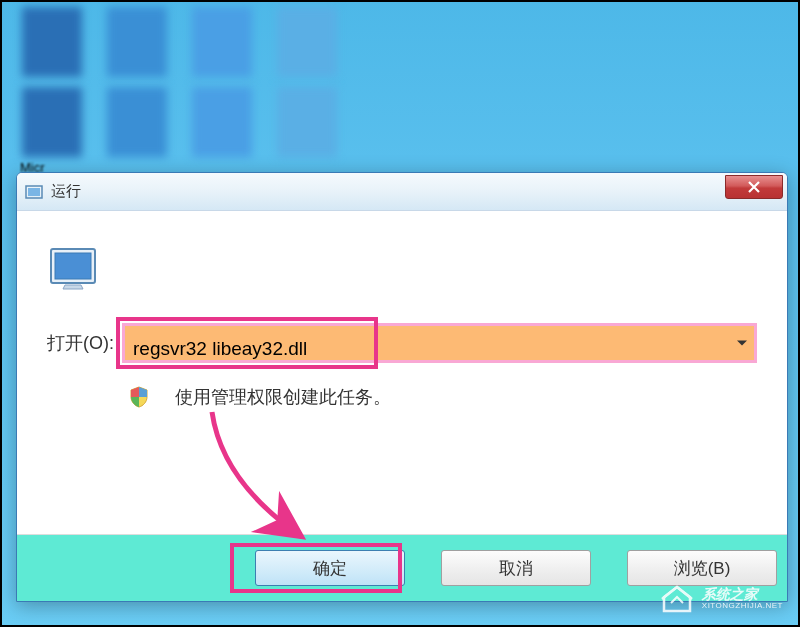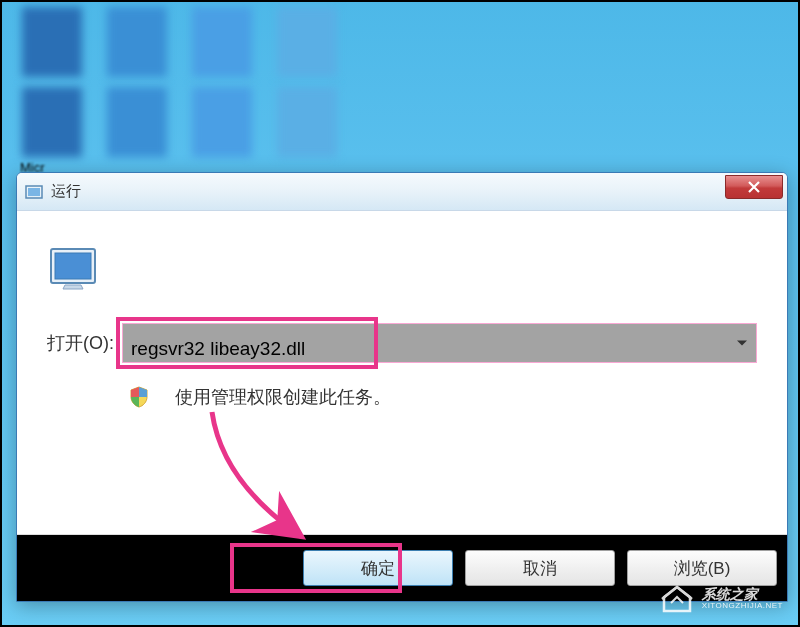--- a/index.html
+++ b/index.html
@@ -139,25 +139,25 @@
     }
     
     .input-wrapper {
       position: relative;
       flex: 1;
     }
     
     .command-input {
       width: 100%;
       height: 40px;
-      border: 1px solid #f9a8d4;
+      border: 3px solid #f9a8d4;
       padding: 16px 30px 4px 8px;
       font-size: 19px;
       font-family: inherit;
-      background: #a3a3a3;
+      background: #fdba74;
     }
     
     .input-highlight {
       position: absolute;
       top: -6px;
       left: -6px;
       width: 262px;
       height: 52px;
       border: 4px solid #e8358a;
       pointer-events: none;
@@ -192,23 +192,23 @@
     }
     
     .admin-text {
       font-size: 18px;
       color: #333;
     }
     
     .button-row {
       display: flex;
       justify-content: flex-end;
-      gap: 12px;
+      gap: 36px;
       padding: 15px 10px;
-      background: #000000;
+      background: #5eead4;
       border-top: 1px solid #ddd;
       position: absolute;
       bottom: 0;
       left: 0;
       right: 0;
     }
     
     .dialog-btn {
       width: 150px;
       height: 36px;

